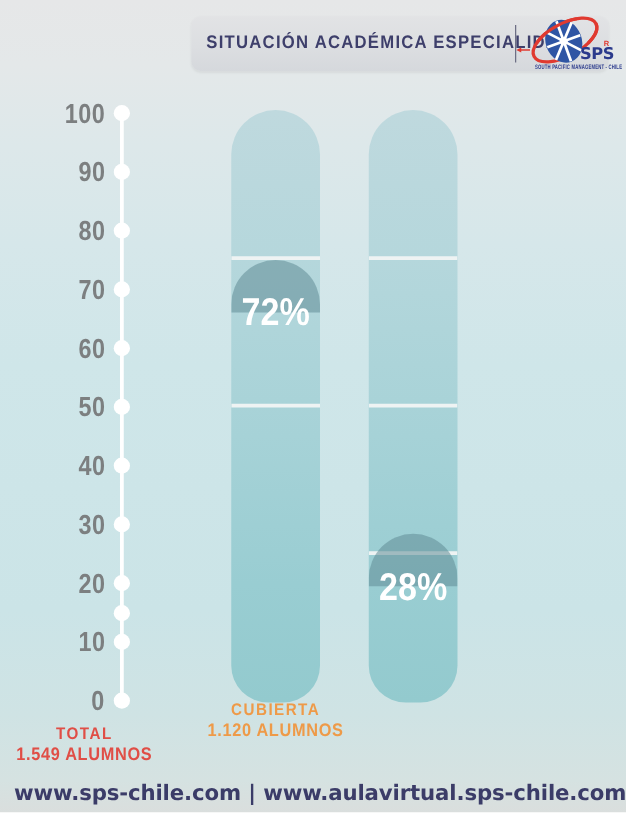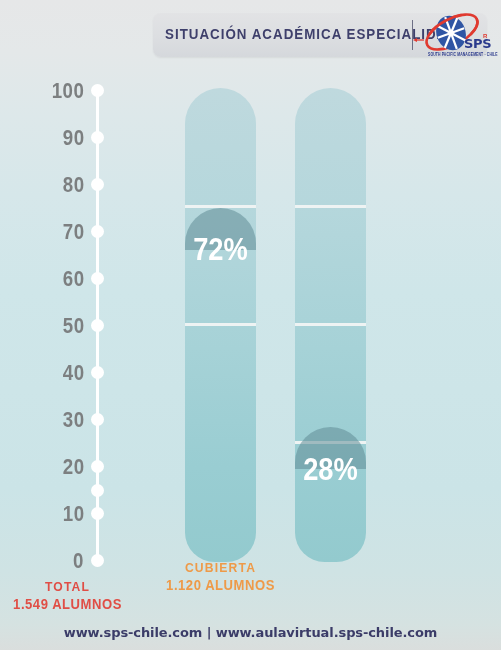--- a/index.html
+++ b/index.html
@@ -216,22 +216,22 @@
     display: block;
     transform: scaleX(0.9);
   }
 
   
   #footer {
     position: absolute;
     left: 0;
     top: 625px;
     width: 501px;
-    text-align: center;
-    font-size: 13px;
+    text-align: right;
+    font-size: 17px;
     font-weight: bold;
     color: #3b3c68;
     font-family: "DejaVu Sans", sans-serif;
     letter-spacing: -0.1px;
   }
 </style>
 </head>
 <body>
 
 <div id="page">

